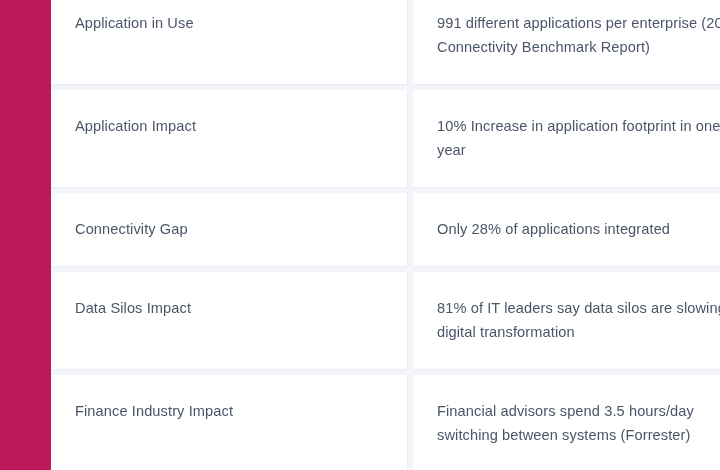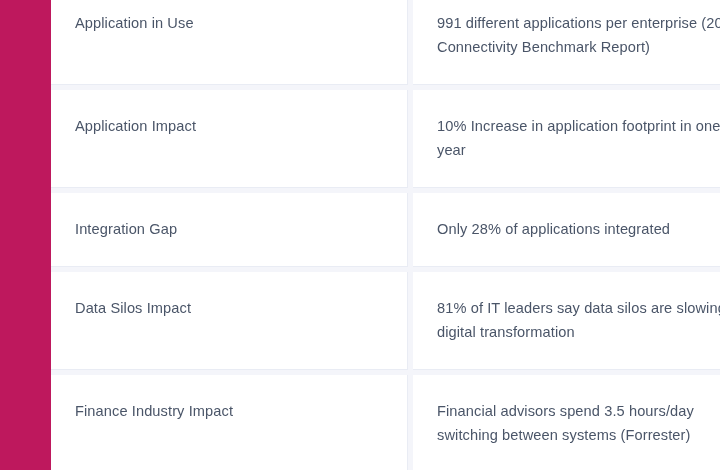--- a/index.html
+++ b/index.html
@@ -87,21 +87,21 @@
           <td class="cell-term">Application in Use</td>
           <td class="cell-detail">991 different applications per enterprise (2024 Connectivity Benchmark Report)</td>
         </tr>
 
         <tr class="table-row">
           <td class="cell-term">Application Impact</td>
           <td class="cell-detail">10% Increase in application footprint in one year</td>
         </tr>
 
         <tr class="table-row">
-          <td class="cell-term">Integration Gap</td>
+          <td class="cell-term">Connectivity Gap</td>
           <td class="cell-detail">Only 28% of applications integrated</td>
         </tr>
 
         <tr class="table-row">
           <td class="cell-term">Data Silos Impact</td>
           <td class="cell-detail">81% of IT leaders say data silos are slowing digital transformation</td>
         </tr>
 
         <tr class="table-row">
           <td class="cell-term">Finance Industry Impact</td>

